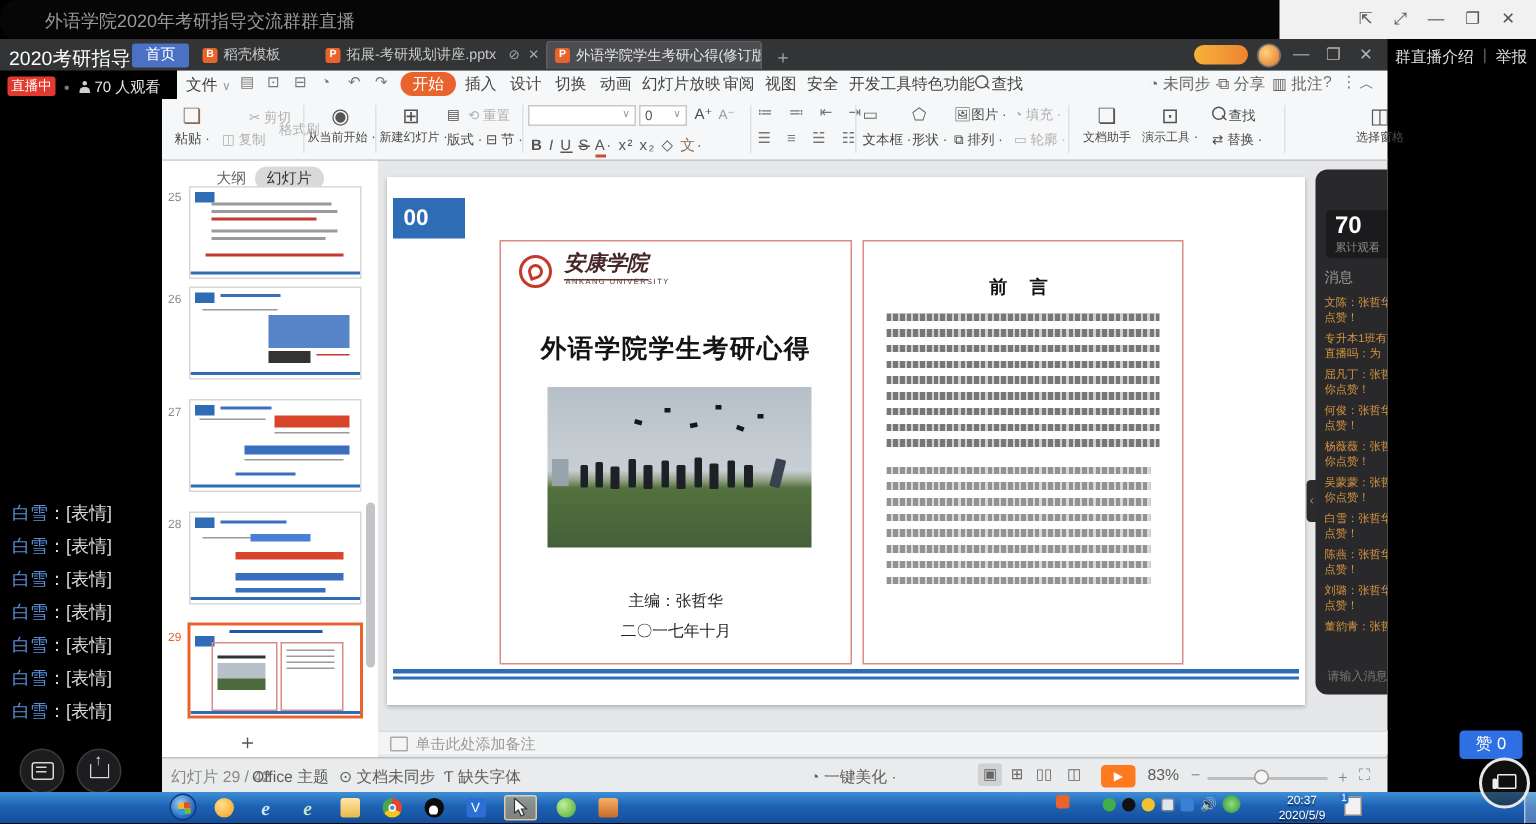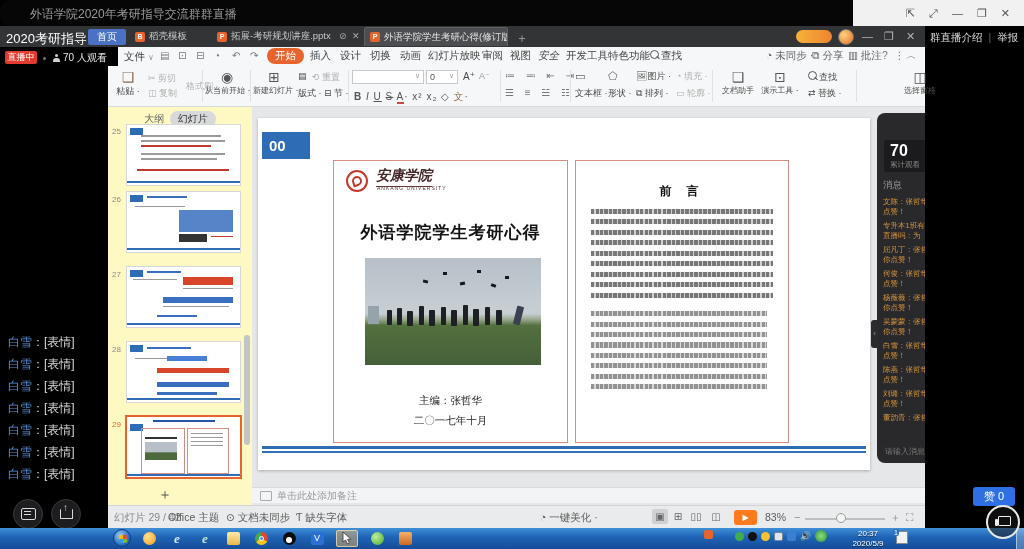--- a/index.html
+++ b/index.html
@@ -95,21 +95,21 @@
   .rb{position:absolute;font-size:9px;color:#4a4a4a;white-space:nowrap;}
   .rb .big-ico{display:block;font-size:14px;color:#8a6b50;text-align:center;}
   .gray{color:#b0b0b0;}
   .vdiv{position:absolute;top:4px;width:1px;height:32px;background:#e0e1e2;}
   .combo{position:absolute;height:14px;background:#fff;border:1px solid #c8c9ca;box-sizing:border-box;
          font-size:9px;color:#555;padding:1px 3px;}
   .combo .car{float:right;color:#999;font-size:7px;}
   .fmt{position:absolute;top:24px;font-size:10px;color:#555;letter-spacing:1px;white-space:nowrap;}
 
   
-  .panel{position:absolute;left:108px;top:107px;width:144px;height:398px;background:#fef9c3;}
+  .panel{position:absolute;left:108px;top:107px;width:144px;height:398px;background:#ffffff;}
   .panel-tabs{position:absolute;left:0;top:4px;width:144px;text-align:center;font-size:10px;color:#666;}
   .ptab-pill{display:inline-block;background:#d7d9da;border-radius:8px;padding:1px 8px;color:#333;}
   .thumb-num{position:absolute;left:4px;font-size:8px;color:#8a8a8a;}
   .thumb{position:absolute;left:19px;width:113px;height:60px;background:#fff;box-shadow:0 0 0 1px #d5d7d8;overflow:hidden;}
   .thumb-sel{box-shadow:0 0 0 2px #e8642c;}
   .t-bluebox{position:absolute;left:3px;top:3px;width:13px;height:7px;background:#2e6cb5;}
   .t-botline{position:absolute;left:0;bottom:2px;width:100%;height:2px;background:#2f6db5;}
   .t-line{position:absolute;height:2px;background:#9a9a9a;}
   .t-red{background:#c03a2e;}
   .t-blue{background:#3a6fc0;}
@@ -245,37 +245,37 @@
     <span class="qico" style="left:114px;">↶</span>
     <span class="qico" style="left:132px;">↷</span>
     <span class="rtab rtab-active" style="left:149px;">开始</span>
     <span class="rtab" style="left:192px;">插入</span>
     <span class="rtab" style="left:222px;">设计</span>
     <span class="rtab" style="left:252px;">切换</span>
     <span class="rtab" style="left:282px;">动画</span>
     <span class="rtab" style="left:310px;">幻灯片放映</span>
     <span class="rtab" style="left:364px;">审阅</span>
     <span class="rtab" style="left:392px;">视图</span>
-    <span class="rtab" style="left:420px;font-style:italic;">安全</span>
+    <span class="rtab" style="left:420px;">安全</span>
     <span class="rtab" style="left:448px;">开发工具</span>
     <span class="rtab" style="left:490px;">特色功能</span>
     <span class="rtab" style="left:532px;"><span class="lens"></span><span>查找</span></span>
     <span class="rtab" style="left:648px;color:#666;">◔ <span>未同步</span> ·</span>
     <span class="rtab" style="left:694px;color:#666;">⧉ <span>分享</span></span>
     <span class="rtab" style="left:730px;color:#666;">▥ <span>批注</span></span>
     <span class="rtab" style="left:764px;color:#777;">?</span>
     <span class="rtab" style="left:776px;color:#777;">⋮</span>
     <span class="rtab" style="left:788px;color:#777;">︿</span>
   </div>
 
   <div class="ribbon">
     <div class="rb" style="left:4px;top:3px;width:32px;text-align:center;">
       <span class="big-ico">❏</span><span>粘贴</span> ·
     </div>
-    <div class="rb gray" style="left:40px;top:6px;">✂ <span>剪切</span></div>
+    <div class="rb gray" style="left:58px;top:6px;">✂ <span>剪切</span></div>
     <div class="rb gray" style="left:40px;top:21px;">◫ <span>复制</span></div>
     <div class="rb gray" style="left:78px;top:14px;"><span>格式刷</span></div>
     <div class="vdiv" style="left:94px;"></div>
     <div class="rb" style="left:97px;top:3px;width:44px;text-align:center;">
       <span class="big-ico" style="color:#555;">◉</span>
       <span style="font-size:8px;">从当前开始</span> ·
     </div>
     <div class="vdiv" style="left:142px;"></div>
     <div class="rb" style="left:145px;top:3px;width:42px;text-align:center;">
       <span class="big-ico" style="color:#555;">⊞</span>

